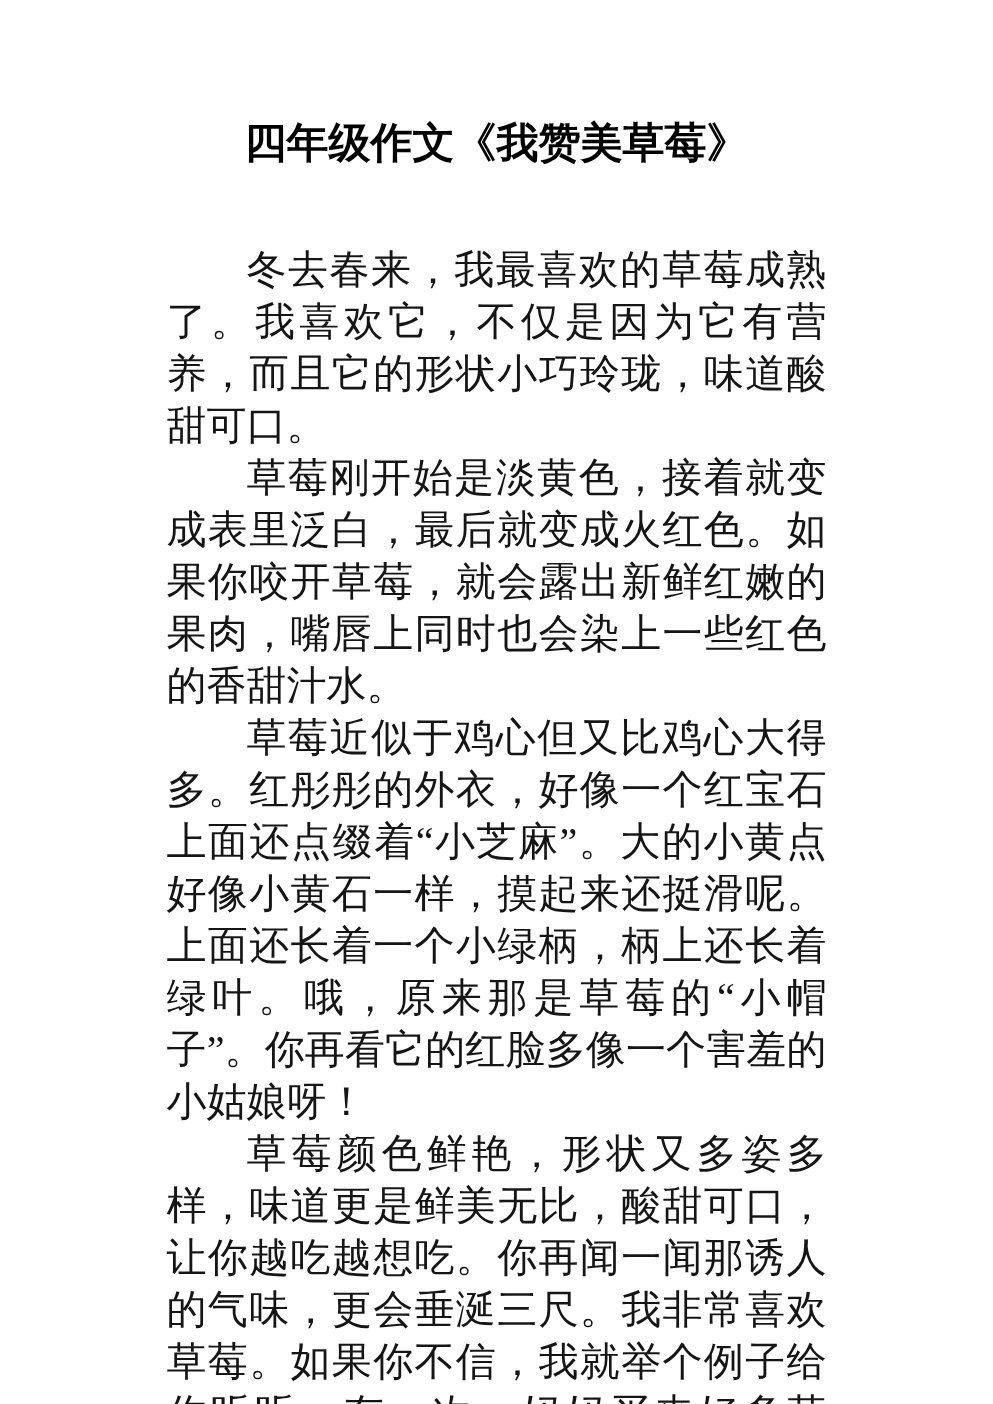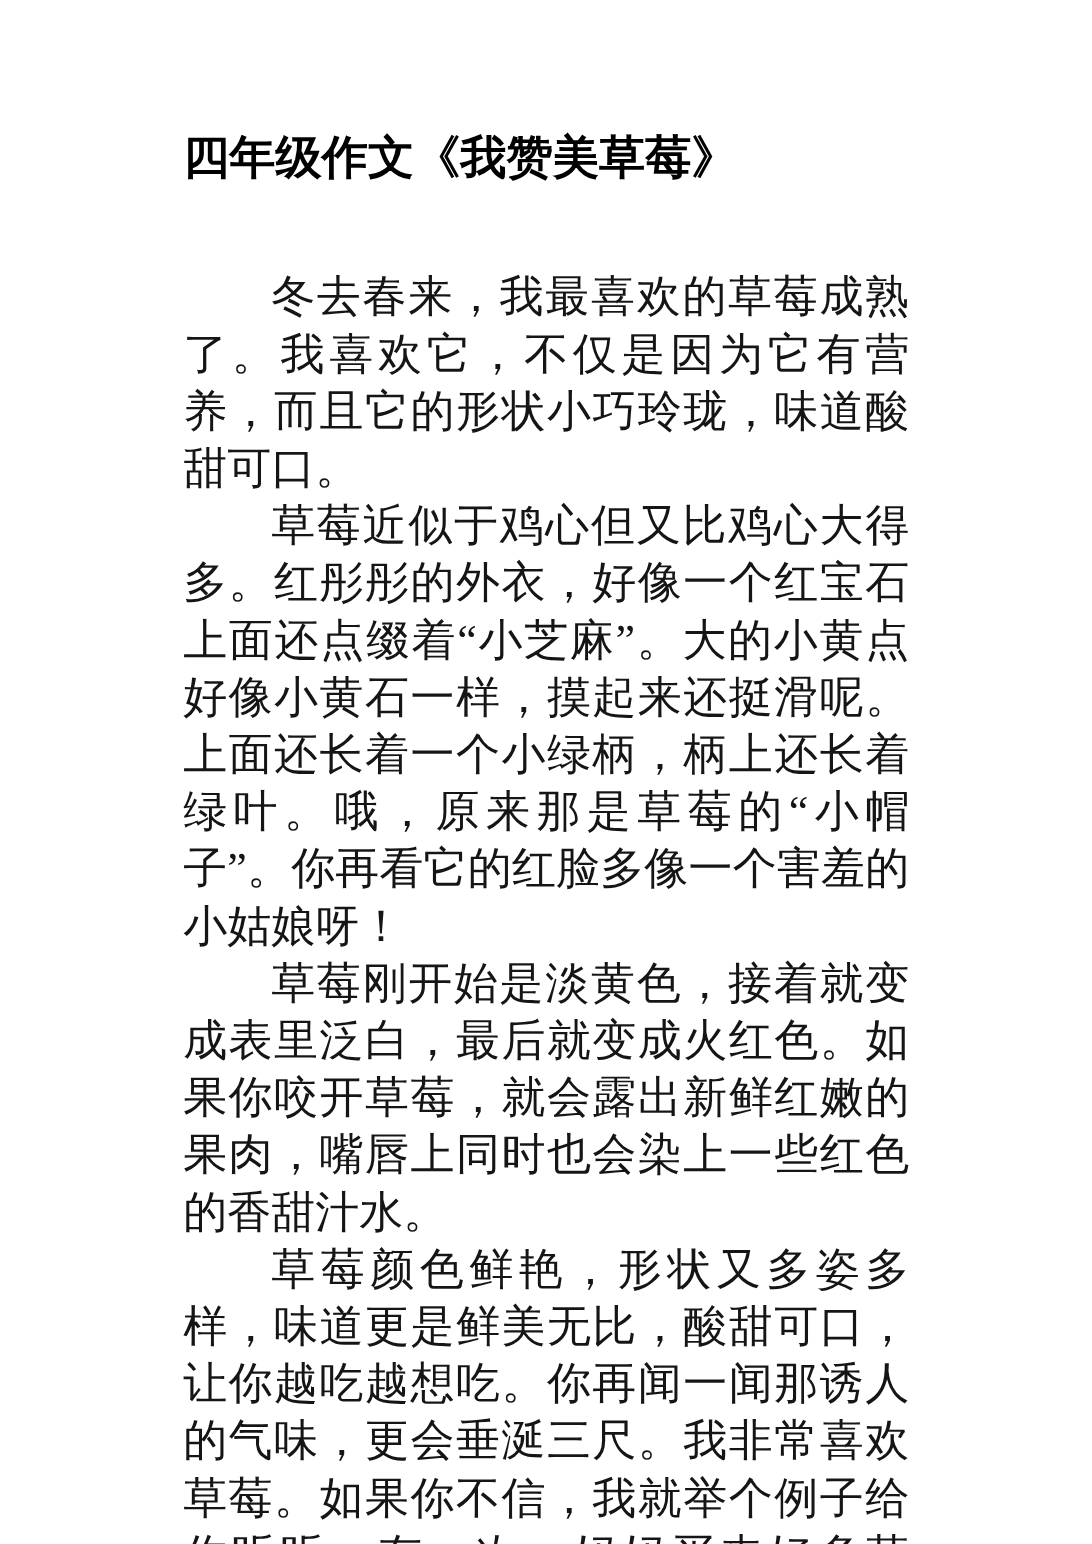--- a/index.html
+++ b/index.html
@@ -18,20 +18,21 @@
     margin: 0 auto;
     color: #151515;
   }
   .essay-title {
     margin: 118px 0 0 0;
     padding: 0;
     font-family: "Liberation Sans", sans-serif;
     font-weight: 700;
     font-size: 42px;
     line-height: 50px;
+    text-align: center;
     color: #000000;
     white-space: nowrap;
     letter-spacing: 0px;
   }
   .essay-body {
     margin-top: 76px;
     font-size: 40px;
     line-height: 52px;
     text-align: justify;
     text-justify: inter-ideograph;
@@ -45,17 +46,17 @@
   }
 </style>
 </head>
 <body>
 
 <div class="page">
   <h1 class="essay-title">四年级作文《我赞美草莓》</h1>
 
   <div class="essay-body">
     <p>冬去春来，我最喜欢的草莓成熟了。我喜欢它，不仅是因为它有营养，而且它的形状小巧玲珑，味道酸甜可口。</p>
+    <p>草莓刚开始是淡黄色，接着就变成表里泛白，最后就变成火红色。如果你咬开草莓，就会露出新鲜红嫩的果肉，嘴唇上同时也会染上一些红色的香甜汁水。</p>
     <p>草莓近似于鸡心但又比鸡心大得多。红彤彤的外衣，好像一个红宝石上面还点缀着“小芝麻”。大的小黄点好像小黄石一样，摸起来还挺滑呢。上面还长着一个小绿柄，柄上还长着绿叶。哦，原来那是草莓的“小帽子”。你再看它的红脸多像一个害羞的小姑娘呀！</p>
-    <p>草莓刚开始是淡黄色，接着就变成表里泛白，最后就变成火红色。如果你咬开草莓，就会露出新鲜红嫩的果肉，嘴唇上同时也会染上一些红色的香甜汁水。</p>
     <p>草莓颜色鲜艳，形状又多姿多样，味道更是鲜美无比，酸甜可口，让你越吃越想吃。你再闻一闻那诱人的气味，更会垂涎三尺。我非常喜欢草莓。如果你不信，我就举个例子给你听听。有一次，妈妈买来好多草莓，大的小黄点好像小黄石一样，剩下的放在桌上，我将妈妈给我的全吃了，可还是没吃够，便走到桌旁，把草莓全吃光了。等吃午饭时，我肚子鼓</p>
   </div>
 </div>
 
 </body></html>

